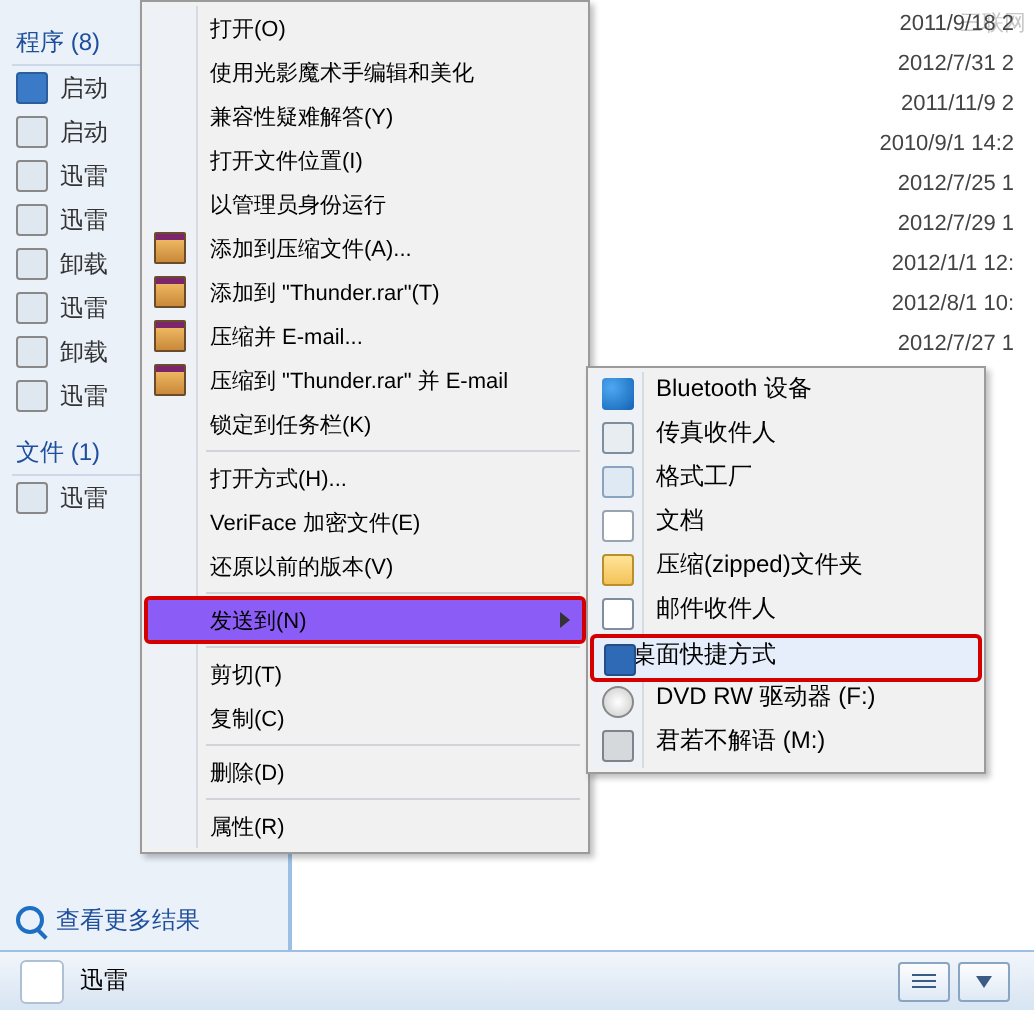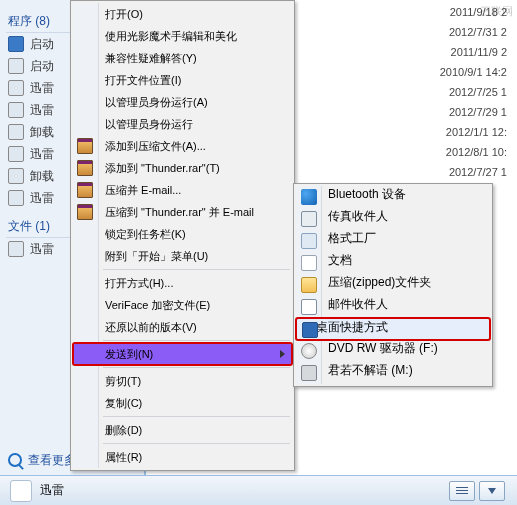--- a/index.html
+++ b/index.html
@@ -277,46 +277,40 @@
   <div class="menu-item">
       <span>使用光影魔术手编辑和美化</span>
     </div>
   <div class="menu-item">
       <span>兼容性疑难解答(Y)</span>
     </div>
   <div class="menu-item">
       <span>打开文件位置(I)</span>
     </div>
   <div class="menu-item">
-      <span>以管理员身份运行(A)</span>
-    </div>
-  <div class="menu-item">
       <span>以管理员身份运行</span>
     </div>
   <div class="menu-item">
       <span class="m-ico rar"></span>
       <span>添加到压缩文件(A)...</span>
     </div>
   <div class="menu-item">
       <span class="m-ico rar"></span>
       <span>添加到 "Thunder.rar"(T)</span>
     </div>
   <div class="menu-item">
       <span class="m-ico rar"></span>
       <span>压缩并 E-mail...</span>
     </div>
   <div class="menu-item">
       <span class="m-ico rar"></span>
       <span>压缩到 "Thunder.rar" 并 E-mail</span>
     </div>
   <div class="menu-item">
       <span>锁定到任务栏(K)</span>
-    </div>
-  <div class="menu-item">
-      <span>附到「开始」菜单(U)</span>
     </div>
   <div class="menu-sep"></div>
   <div class="menu-item">
       <span>打开方式(H)...</span>
     </div>
   <div class="menu-item">
       <span>VeriFace 加密文件(E)</span>
     </div>
   <div class="menu-item">
       <span>还原以前的版本(V)</span>

